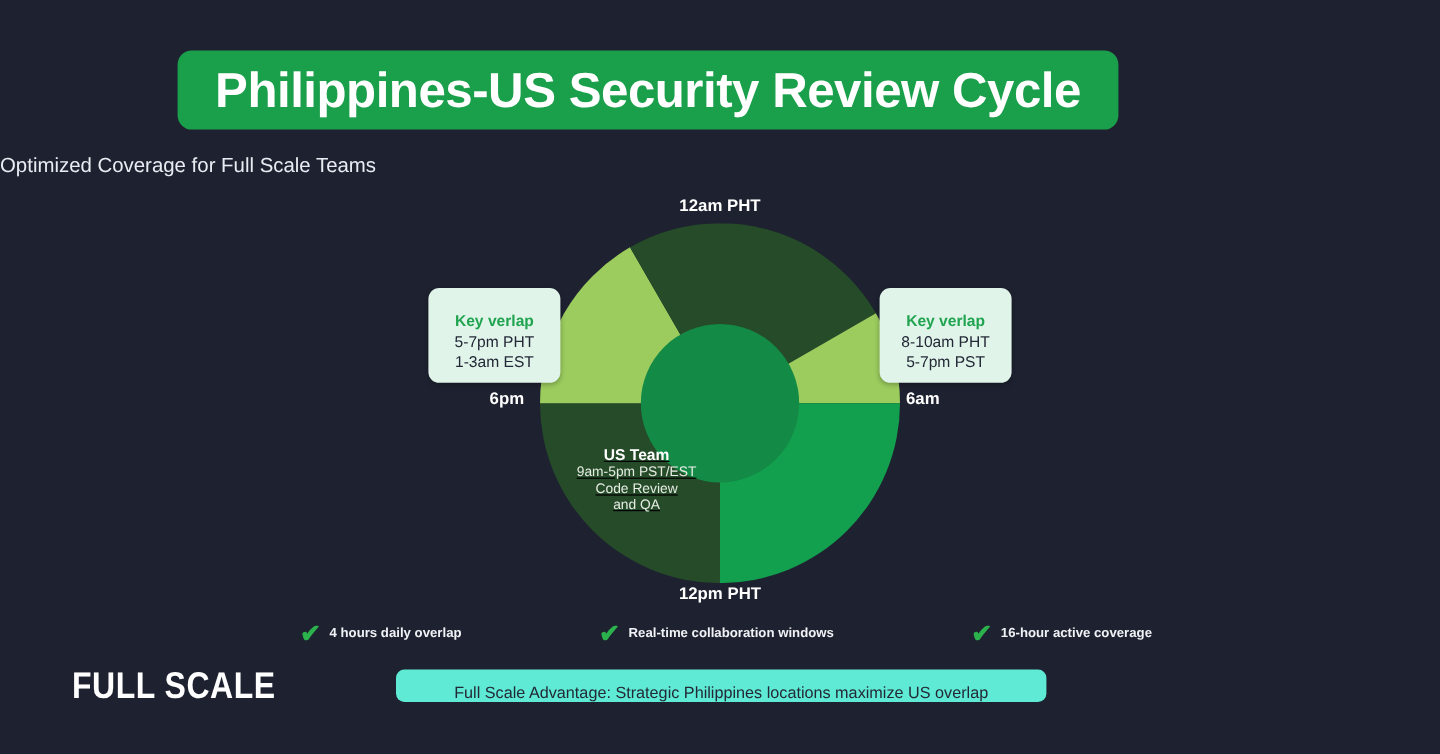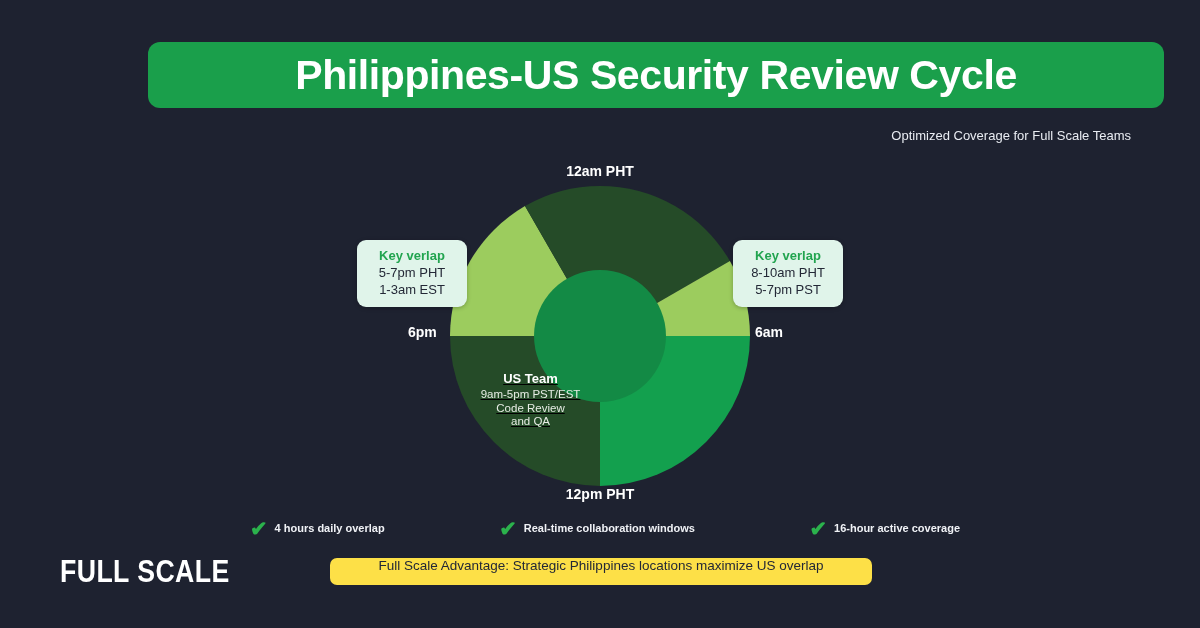--- a/index.html
+++ b/index.html
@@ -13,39 +13,39 @@
   #stage {
     position:relative;
     width:1200px; height:628px;
     background:#1e2230;
   }
 
   
   .title-bar {
     position:absolute;
     left:148px; top:42px;
-    width:1016px; height:66px;
+    width:784px; height:66px;
     background:#1a9f4b;
     border-radius:12px;
     display:flex; align-items:center; justify-content:center;
   }
   .title-bar .title-text {
     color:#ffffff;
     font-size:41px;
     font-weight:bold;
     letter-spacing:-0.4px;
     white-space:nowrap;
   }
 
   .subtitle {
     position:absolute;
     left:0; top:128px; width:1131px;
-    text-align:right;
+    text-align:left;
     color:#e9ecf2;
-    font-size:13px;
+    font-size:17px;
     font-weight:400;
   }
 
   
   .clock-label {
     position:absolute;
     color:#ffffff;
     font-size:14px;
     font-weight:bold;
     white-space:nowrap;
@@ -102,21 +102,21 @@
   }
   #seg-ph { left:630px; top:259px; width:130px; }
   #seg-us { left:458px; top:371px; width:145px;text-decoration:underline; }
   #seg-us .seg-line { color:#e6ece4; }
 
   
   .callout {
     position:absolute;
     background:#e0f4ea;
     border-radius:9px;
-    padding:8px 10px 9px;
+    padding:20px 10px 9px;
     text-align:center;
     box-shadow:0 1px 4px rgba(0,0,0,0.25);
   }
   .callout .co-head {
     display:block;
     color:#21a44f;
     font-size:13px;
     font-weight:bold;
     margin-bottom:2px;
   }
@@ -149,23 +149,23 @@
     color:#f0f2f6;
     font-size:11px;
     font-weight:700;
   }
 
   
   #banner {
     position:absolute;
     left:330px; top:558px;
     width:542px; height:27px;
-    background:#fde047;
+    background:#5eead4;
     border-radius:7px;
-    display:flex; align-items:flex-start; justify-content:center;
+    display:flex; align-items:flex-end; justify-content:center;
   }
   #banner .banner-text {
     color:#232836;
     font-size:13.5px;
     font-weight:400;
     white-space:nowrap;
   }
 
   
   #logo {

